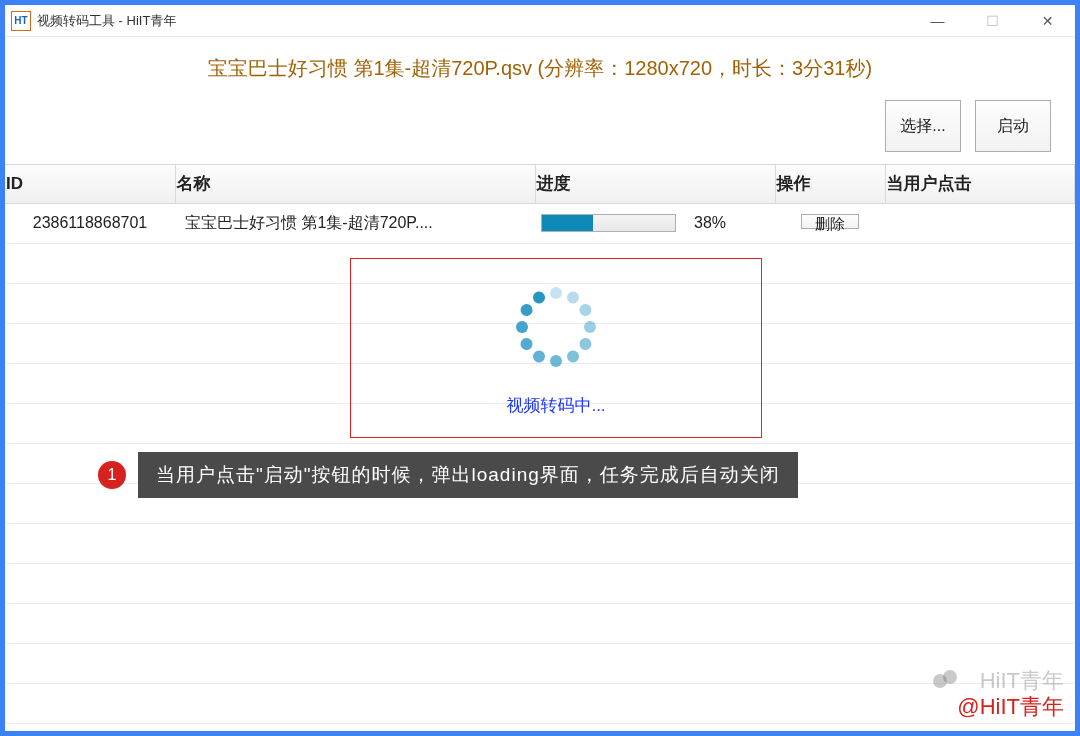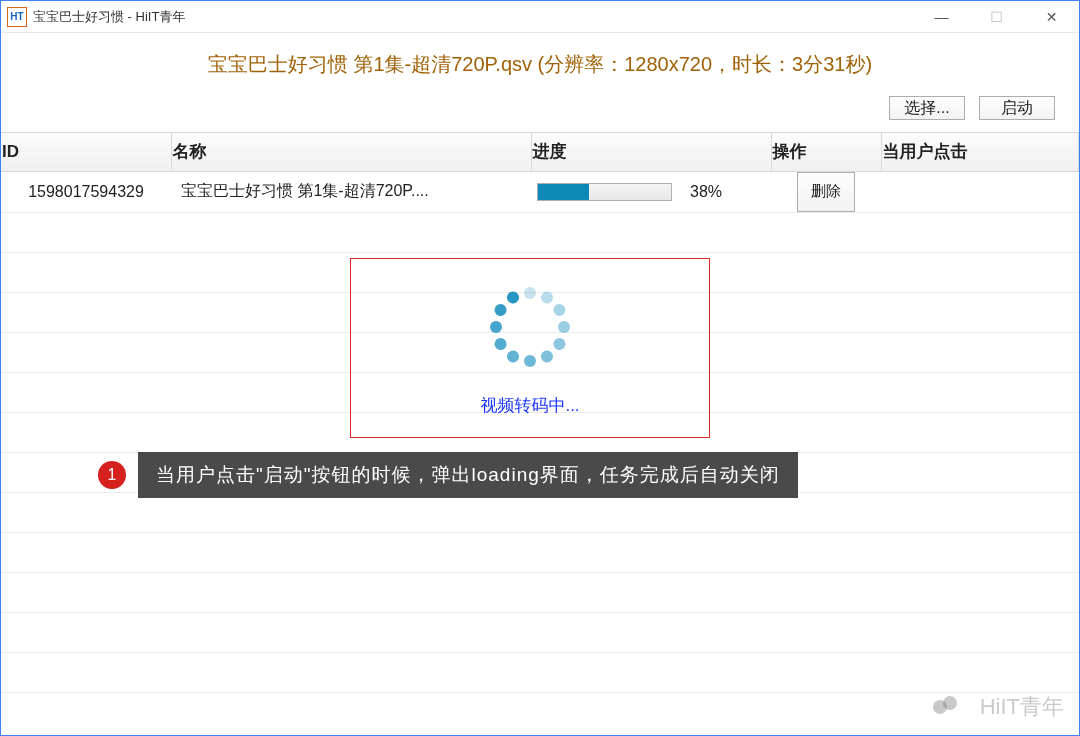--- a/index.html
+++ b/index.html
@@ -8,21 +8,21 @@
     font-family: "Microsoft YaHei", "SimSun", Arial, sans-serif;
     background: #fff;
     width: 1080px;
     height: 736px;
     overflow: hidden;
     position: relative;
   }
   .window {
     width: 1080px;
     height: 736px;
-    border: 1px solid #3b82f6;
+    border: 5px solid #3b82f6;
     display: flex;
     flex-direction: column;
     background: #fff;
   }
   .titlebar {
     height: 32px;
     background: linear-gradient(#fff,#fff);
     display: flex;
     align-items: center;
     border-bottom: 1px solid #e5e5e5;
@@ -59,31 +59,31 @@
     margin-bottom: 18px;
   }
   .action-row {
     display: flex;
     justify-content: flex-end;
     gap: 14px;
     padding-right: 4px;
   }
   .btn {
     min-width: 76px;
-    height: 24px;
+    height: 52px;
     background: linear-gradient(#fdfdfd,#f2f2f2);
     border: 1px solid #adadad;
     font-size: 16px;
     color: #222;
     cursor: pointer;
     padding: 0 14px;
   }
   .btn-small {
     min-width: 58px;
-    height: 40px;
+    height: 15px;
     font-size: 15px;
     padding: 0 10px;
   }
   .table-wrap {
     flex: 1;
     overflow: hidden;
     border-top: 1px solid #d9d9d9;
   }
   table {
     width: 100%;
@@ -129,21 +129,21 @@
   .progress-bar-inner {
     background: #0e88b7;
     height: 100%;
   }
   .progress-text { font-size: 16px; }
   .empty-row td { border-bottom: 1px solid #ececec; }
   
   .loading-box {
     position: absolute;
     left: 350px; top: 258px;
-    width: 360px; height: 180px;
+    width: 412px; height: 180px;
     border: 1px solid #e42222;
     background: transparent;
     display: flex;
     flex-direction: column;
     align-items: center;
     justify-content: flex-end;
     padding-bottom: 20px;
     pointer-events: none;
   }
   .spinner {
@@ -220,21 +220,21 @@
   }
 </style>
 </head>
 <body>
 
 <div class="window">
   <div class="titlebar">
     <div class="app-icon">
         <span class="app-icon-inner">HT</span>
       </div>
-    <div class="title-text">宝宝巴士好习惯 - HiIT青年</div>
+    <div class="title-text">视频转码工具 - HiIT青年</div>
     <div class="win-controls">
       <div class="win-btn">—</div>
       <div class="win-btn disabled">☐</div>
       <div class="win-btn">✕</div>
     </div>
   </div>
 
   <div class="header-area">
     <div class="file-info">宝宝巴士好习惯 第1集-超清720P.qsv (分辨率：1280x720，时长：3分31秒)</div>
     <div class="action-row">
@@ -256,21 +256,21 @@
         <tr>
           <th>ID</th>
           <th>名称</th>
           <th>进度</th>
           <th>操作</th>
           <th>当用户点击</th>
         </tr>
       </thead>
       <tbody id="tbody">
       <tr>
-            <td>1598017594329</td>
+            <td>2386118868701</td>
             <td class="name-cell">宝宝巴士好习惯 第1集-超清720P....</td>
             <td>
               <div class="progress-cell">
                 <div class="progress-bar-outer">
                   <div class="progress-bar-inner" style="width:38%"></div>
                 </div>
                 <span class="progress-text">38%</span>
               </div>
             </td>
             <td><button class="btn btn-small">删除</button></td>
@@ -386,13 +386,14 @@
 <div class="callout">
   <div class="callout-badge">1</div>
   <div class="callout-text">当用户点击"启动"按钮的时候，弹出loading界面，任务完成后自动关闭</div>
 </div>
 
 <div class="watermark-group">
   <div class="wm-faint">
     <span class="wm-icon"></span>
     <span>HiIT青年</span>
   </div>
+  <div class="wm-red">@HiIT青年</div>
 </div>
 
 </body></html>

